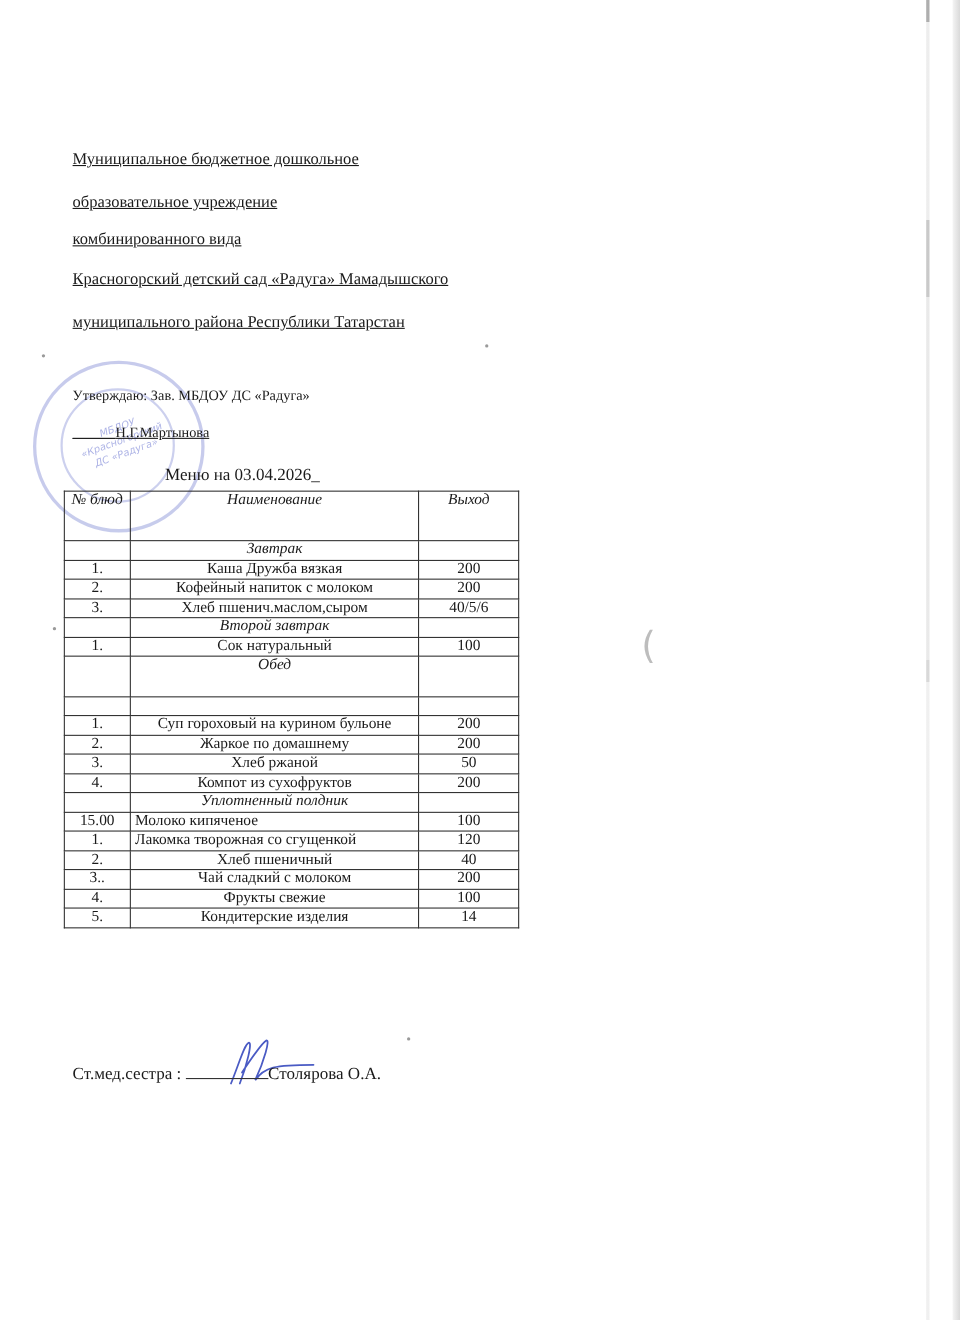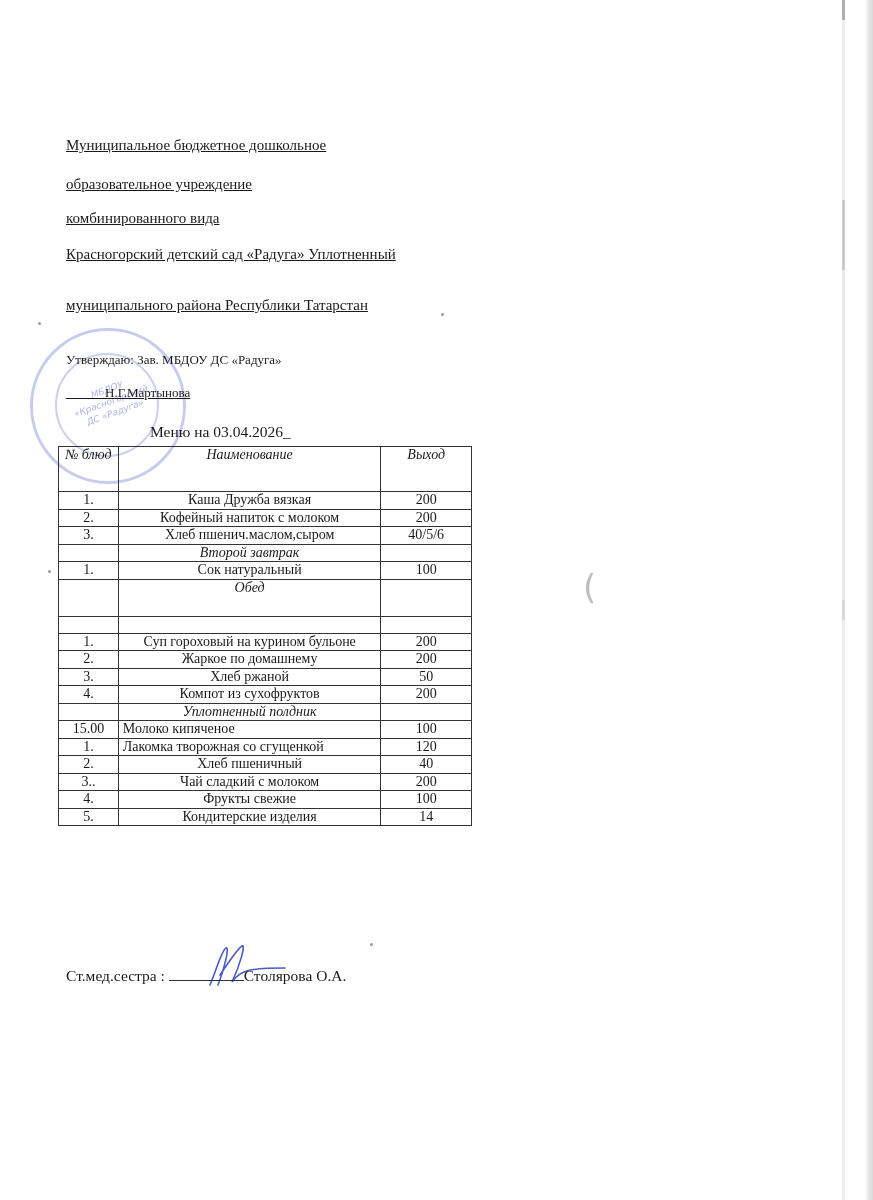--- a/index.html
+++ b/index.html
@@ -61,22 +61,22 @@
 </style>
 </head>
 <body>
 
 <div class="scan-edge"></div>
 <div class="scan-edge-r"></div>
 
 <div class="org" style="top:136px">Муниципальное бюджетное дошкольное</div>
 <div class="org" style="top:175px">образовательное учреждение</div>
 <div class="org" style="top:209px">комбинированного вида</div>
-<div class="org" style="top:245px">Красногорский детский сад «Радуга» Уплотненный</div>
-<div class="org" style="top:296px">муниципального района Республики Татарстан</div>
+<div class="org" style="top:245px">Красногорский детский сад «Радуга» Мамадышского</div>
+<div class="org" style="top:284px">муниципального района Республики Татарстан</div>
 
 <div class="stamp">
   <div class="stamp-text">
     <div>МБДОУ</div>
     <div>«Красногорский</div>
     <div>ДС «Радуга»</div>
   </div>
 </div>
 
 <div class="approve" style="top:352px">Утверждаю: Зав. МБДОУ ДС «Радуга»</div>
@@ -88,20 +88,25 @@
 
 <table class="menu">
   <thead>
     <tr>
       <th class="c1">№ блюд</th>
       <th class="c2">Наименование</th>
       <th class="c3">Выход</th>
     </tr>
   </thead>
   <tbody id="menu-body">
+      <tr class="section">
+        <td class="c1"></td>
+        <td class="c2">Завтрак</td>
+        <td class="c3"></td>
+      </tr>
       <tr>
         <td class="c1">1.</td>
         <td class="c2">Каша Дружба  вязкая</td>
         <td class="c3">200</td>
       </tr>
       <tr>
         <td class="c1">2.</td>
         <td class="c2">Кофейный напиток с молоком</td>
         <td class="c3">200</td>
       </tr>

